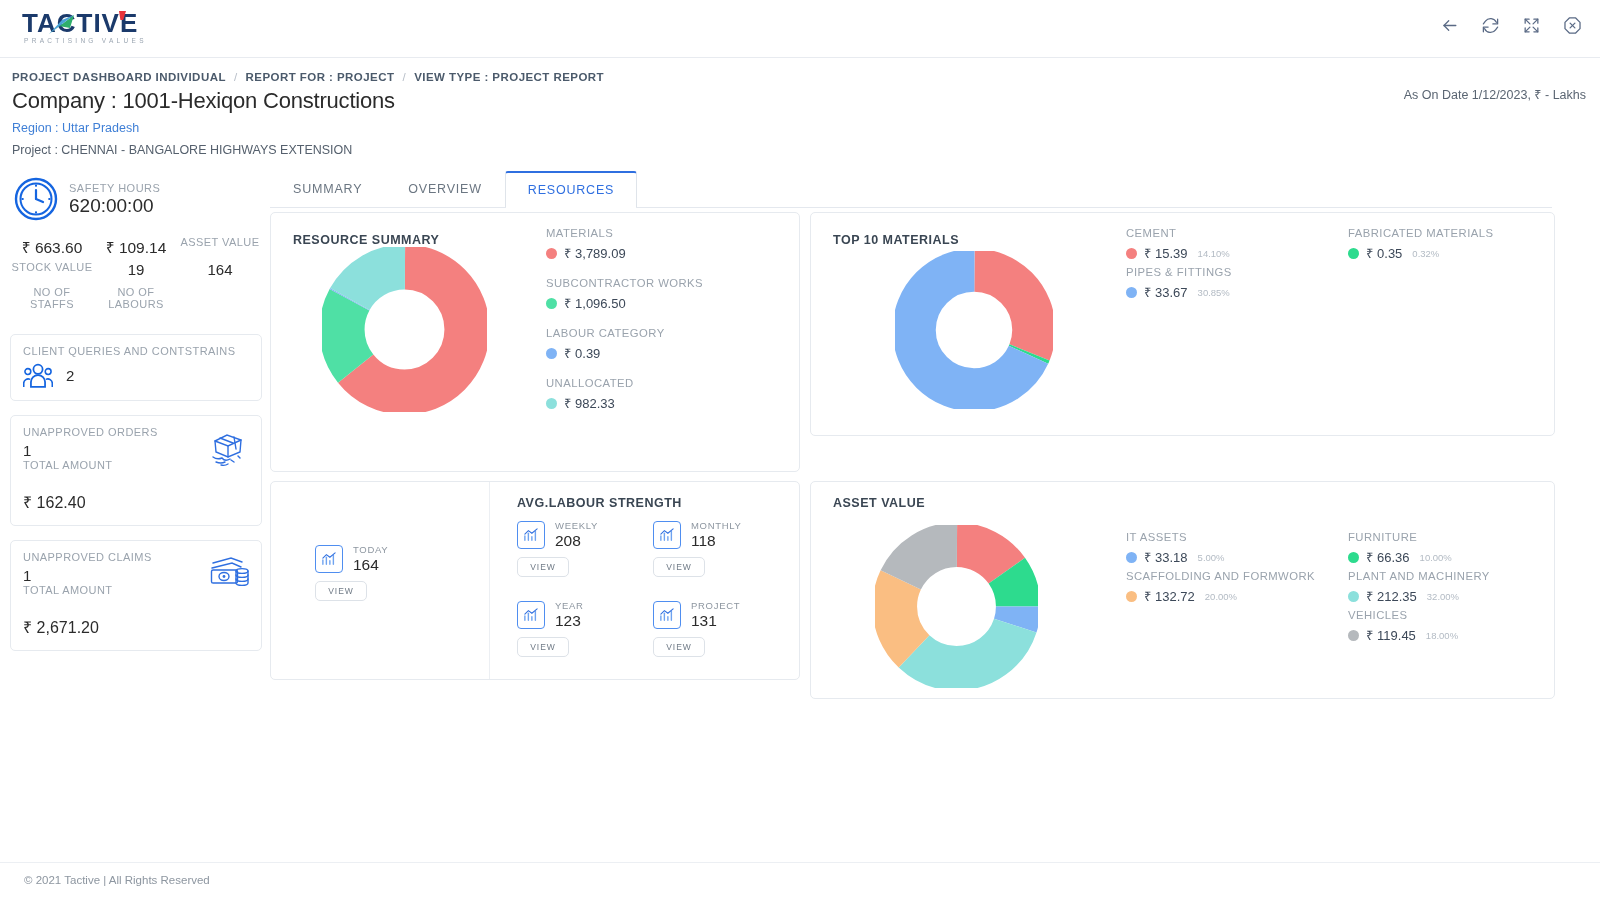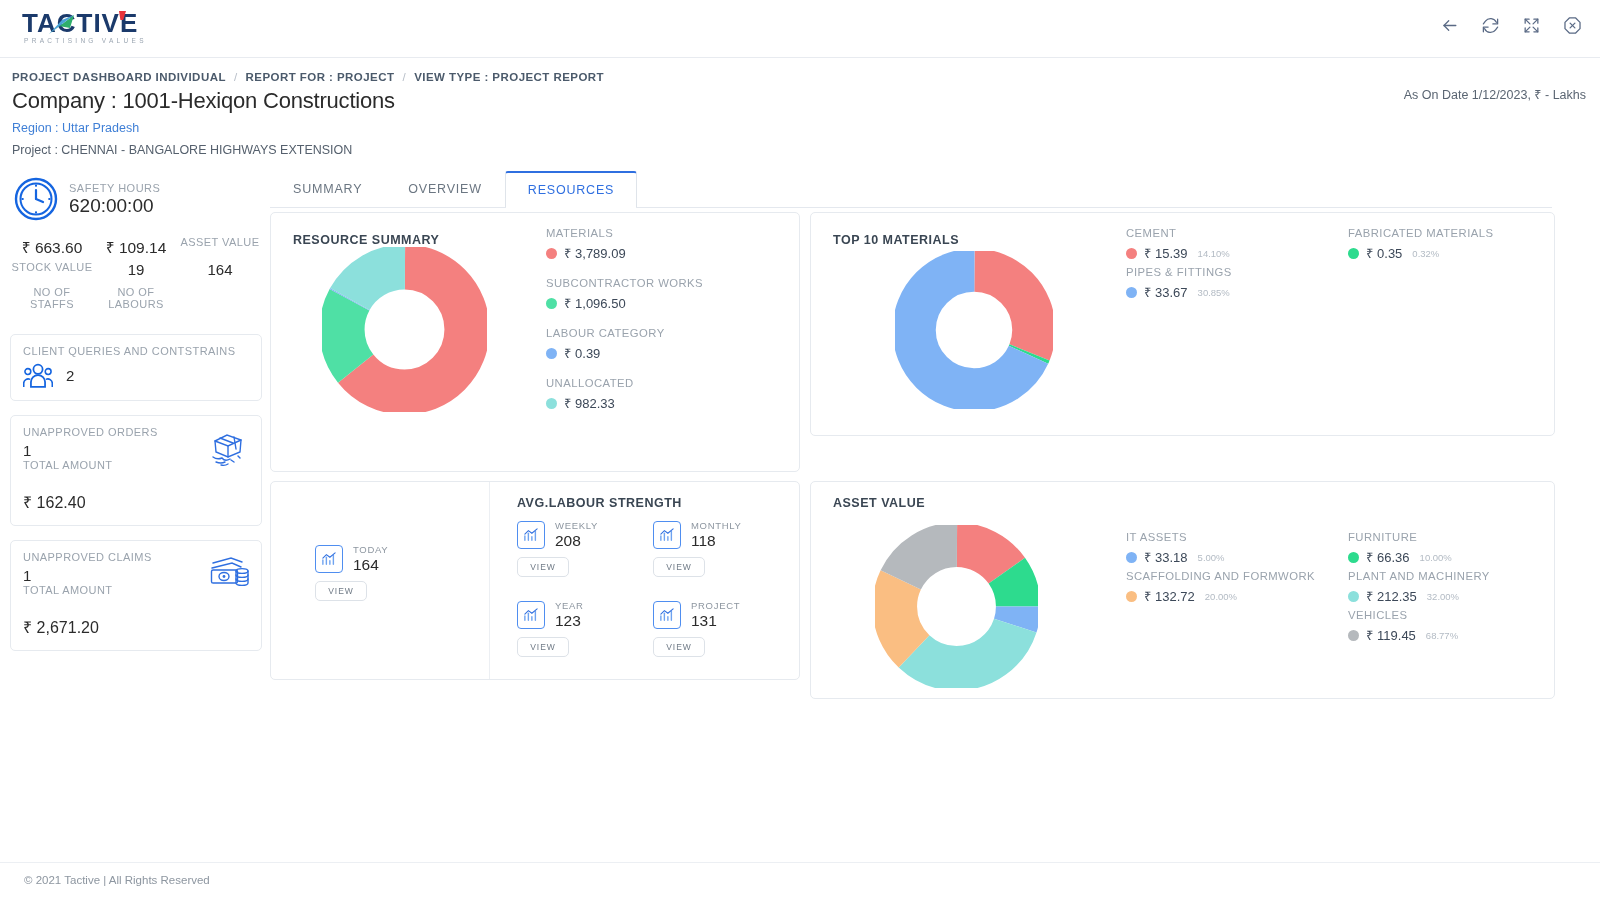--- a/index.html
+++ b/index.html
@@ -541,21 +541,21 @@
           <i class="dot" style="background:#8ce0dc"></i>
           <span>₹ 212.35</span>
           <span class="pct">32.00%</span>
         </span>
       </div>
       <div class="legend-item tight">
         <span class="legend-name">VEHICLES</span>
         <span class="legend-val">
           <i class="dot" style="background:#b5b9bd"></i>
           <span>₹ 119.45</span>
-          <span class="pct">68.77%</span>
+          <span class="pct">18.00%</span>
         </span>
       </div>
     </div>
   </div>
 
   <div class="footer">
     <span>© 2021 Tactive | All Rights Reserved</span>
   </div>
 </div>
 

